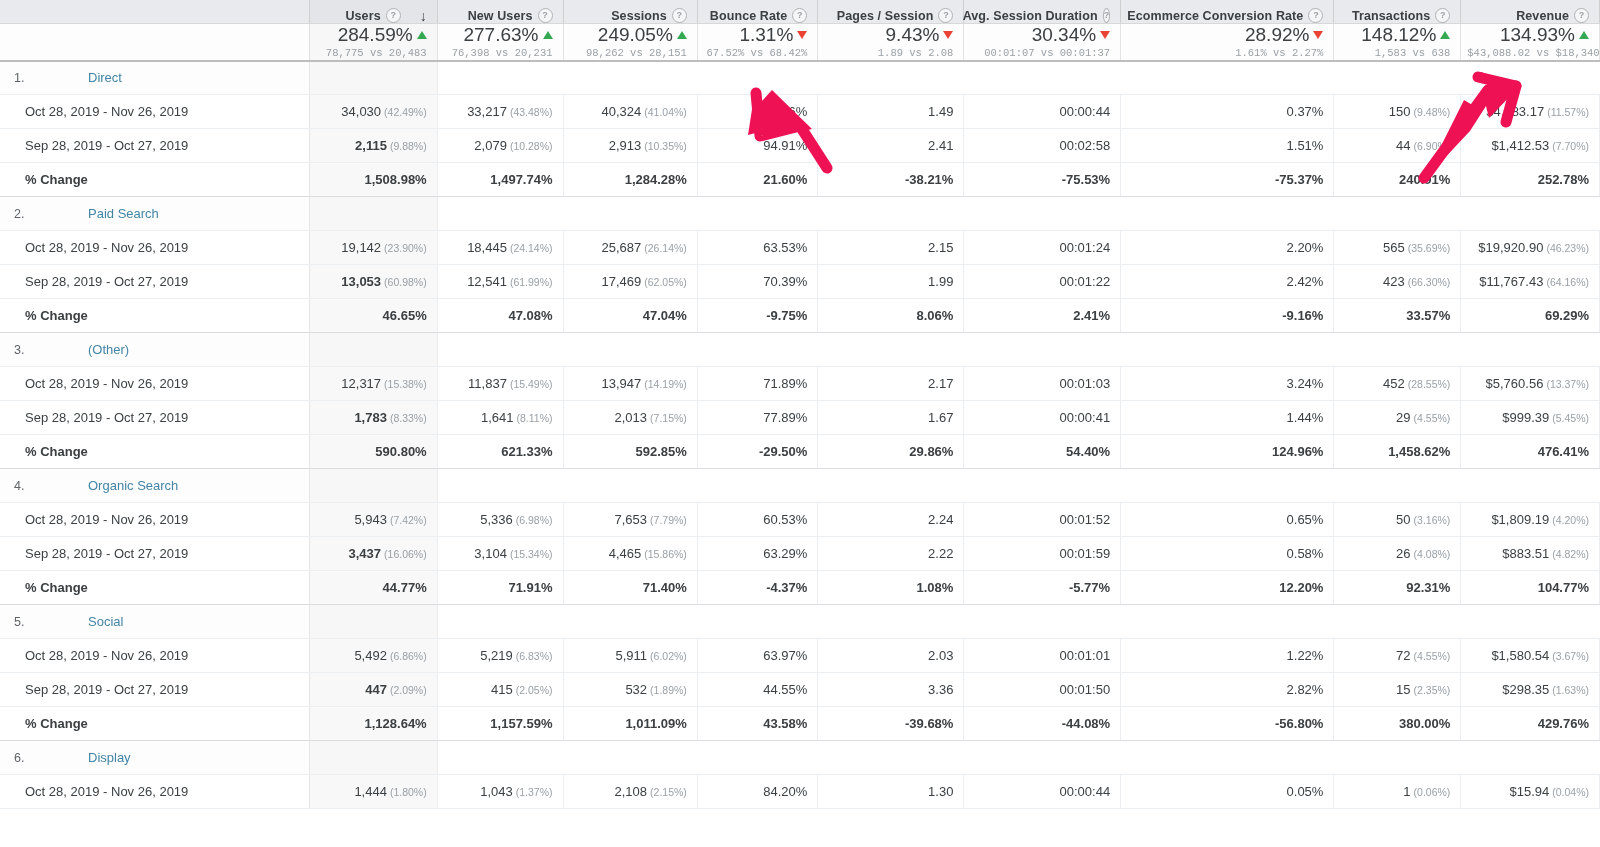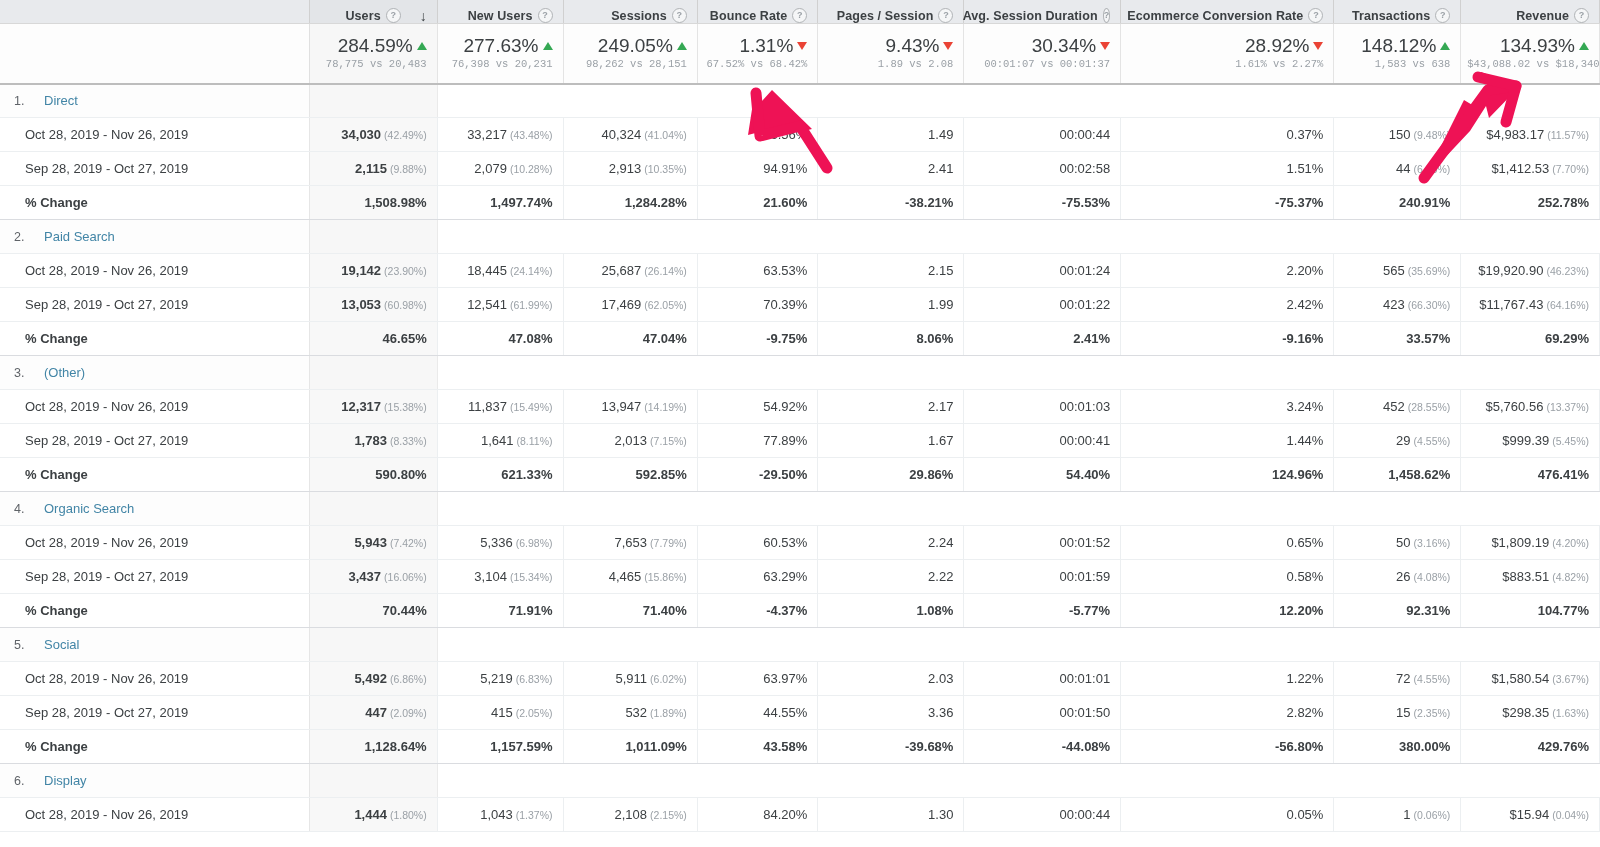--- a/index.html
+++ b/index.html
@@ -76,21 +76,21 @@
   }
   .sort-arrow {
     font-size: 14px;
     color: #3c4043;
     margin-left: 14px;
     line-height: 1;
   }
 
   
   tr.summary td {
-    height: 60px;
+    height: 37px;
     background: #fdfdfd;
     border-bottom: 2px solid #bdbdbd;
     border-right: 1px solid #e4e4e4;
     vertical-align: middle;
     text-align: right;
     padding: 0 10px 0 6px;
   }
   tr.summary td.col-dim { border-right: 1px solid #e0e0e0; background:#fdfdfd;}
   tr.summary td.sorted { background: #f7f7f7; }
   .sum-big {
@@ -142,20 +142,21 @@
   .grp-idx {
     color: #5f6368;
     width: 30px;
     flex: 0 0 30px;
     text-align: left;
     font-size: 12.5px;
   }
   .grp-name {
     color: #4285a6;
     font-size: 13px;
+    margin-left: 44px;
   }
 
   
   tr.data td {
     height: 34px;
     border-bottom: 1px solid #eceff1;
     border-right: 1px solid #eceff1;
     vertical-align: middle;
     text-align: right;
     padding: 0 10px 0 6px;
@@ -171,21 +172,21 @@
     border-right: 1px solid #e6e6e6;
   }
   tr.data td.sorted { background: #f8f8f8; }
   tr.data.change td {
     font-weight: bold;
     border-bottom: 1px solid #dadce0;
     margin-top: 48px;
   }
   tr.data.change td.col-dim { font-weight: bold; }
   .v-main { font-size: 13px; }
-  tr.data.r1 .sorted .v-main { font-weight: bold; }
+  tr.data.r1 .sorted .v-main { font-weight: normal; }
   tr.data.r2 .sorted .v-main { font-weight: bold; }
   .v-pct {
     color: #9aa0a6;
     font-size: 10.5px;
     margin-left: 3px;
   }
 
   
   
   .arrow-layer {
@@ -414,21 +415,21 @@
             </div>
           </td>
           <td class="sorted"></td>
           <td class="blankfill" colspan="8"></td>
         </tr>
         <tr class="data r1">
           <td class="col-dim">Oct 28, 2019 - Nov 26, 2019</td>
           <td class="sorted"><span class="v-main">12,317</span><span class="v-pct">(15.38%)</span></td>
           <td><span class="v-main">11,837</span><span class="v-pct">(15.49%)</span></td>
           <td><span class="v-main">13,947</span><span class="v-pct">(14.19%)</span></td>
-          <td><span class="v-main">54.92%</span></td>
+          <td><span class="v-main">71.89%</span></td>
           <td><span class="v-main">2.17</span></td>
           <td><span class="v-main">00:01:03</span></td>
           <td><span class="v-main">3.24%</span></td>
           <td><span class="v-main">452</span><span class="v-pct">(28.55%)</span></td>
           <td><span class="v-main">$5,760.56</span><span class="v-pct">(13.37%)</span></td>
         </tr>
         <tr class="data r2">
           <td class="col-dim">Sep 28, 2019 - Oct 27, 2019</td>
           <td class="sorted"><span class="v-main">1,783</span><span class="v-pct">(8.33%)</span></td>
           <td><span class="v-main">1,641</span><span class="v-pct">(8.11%)</span></td>
@@ -481,21 +482,21 @@
           <td><span class="v-main">4,465</span><span class="v-pct">(15.86%)</span></td>
           <td><span class="v-main">63.29%</span></td>
           <td><span class="v-main">2.22</span></td>
           <td><span class="v-main">00:01:59</span></td>
           <td><span class="v-main">0.58%</span></td>
           <td><span class="v-main">26</span><span class="v-pct">(4.08%)</span></td>
           <td><span class="v-main">$883.51</span><span class="v-pct">(4.82%)</span></td>
         </tr>
         <tr class="data change">
           <td class="col-dim">% Change</td>
-          <td class="sorted"><span class="v-main">70.44%</span></td>
+          <td class="sorted"><span class="v-main">44.77%</span></td>
           <td><span class="v-main">71.91%</span></td>
           <td><span class="v-main">71.40%</span></td>
           <td><span class="v-main">-4.37%</span></td>
           <td><span class="v-main">1.08%</span></td>
           <td><span class="v-main">-5.77%</span></td>
           <td><span class="v-main">12.20%</span></td>
           <td><span class="v-main">92.31%</span></td>
           <td><span class="v-main">104.77%</span></td>
         </tr>
         <tr class="group">

